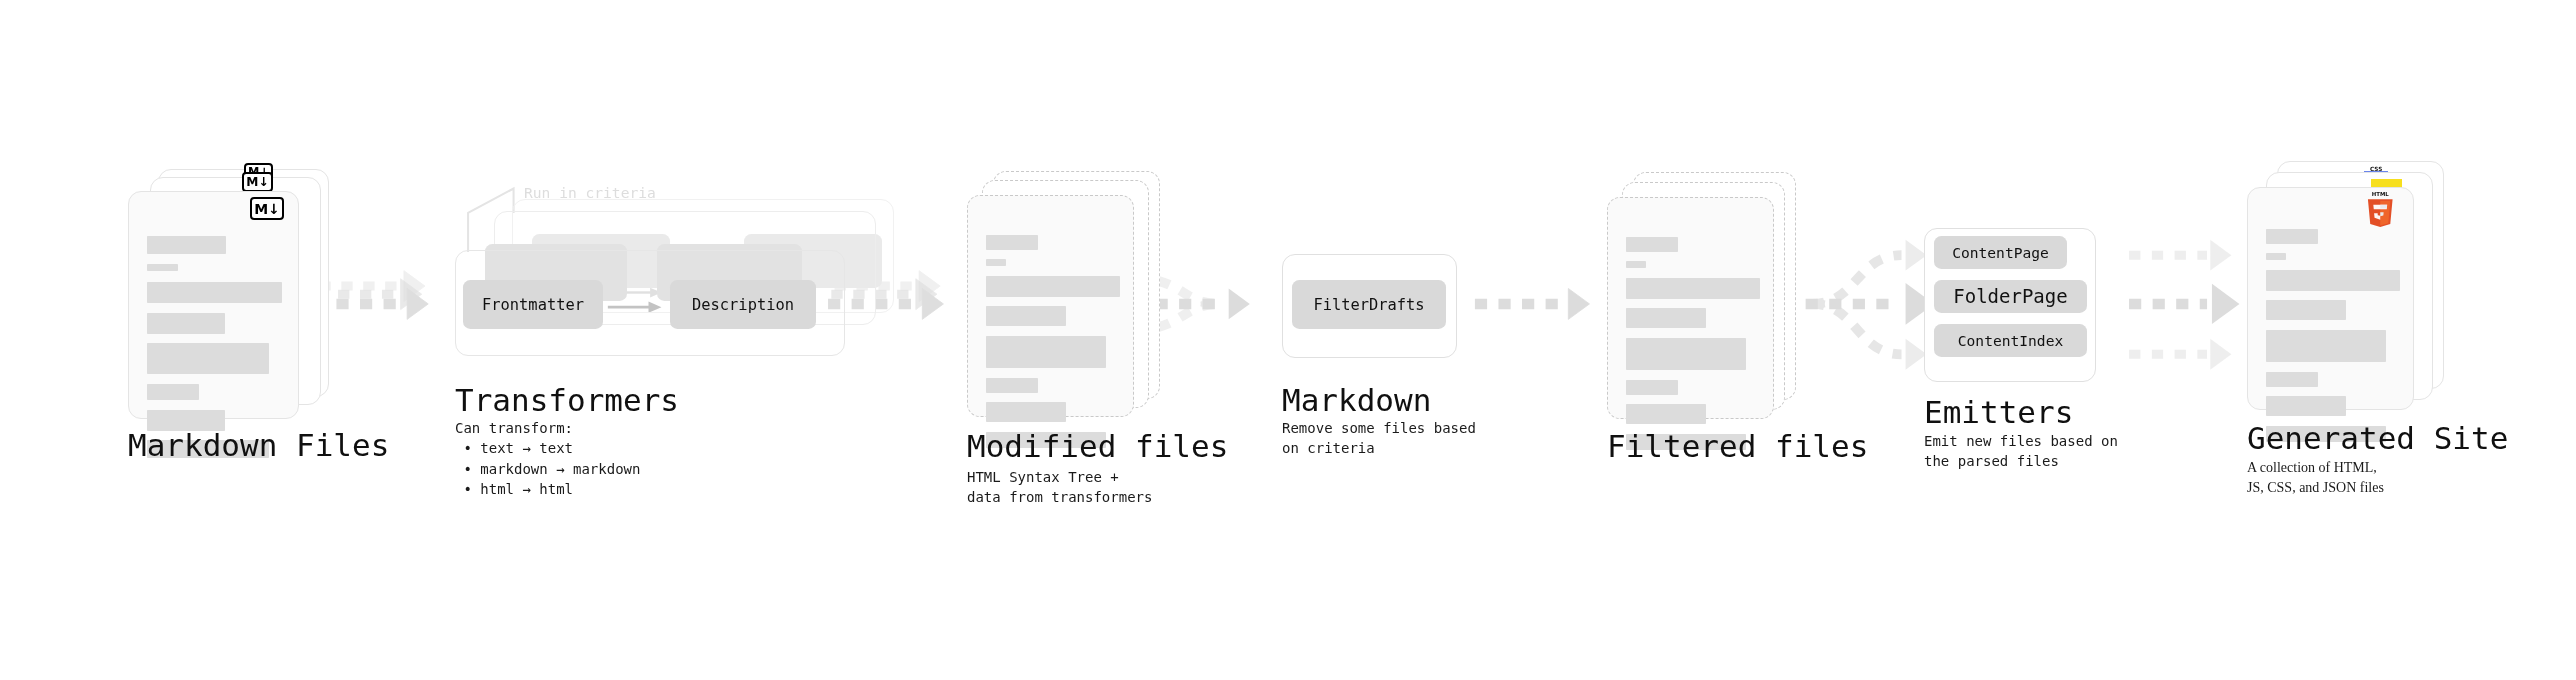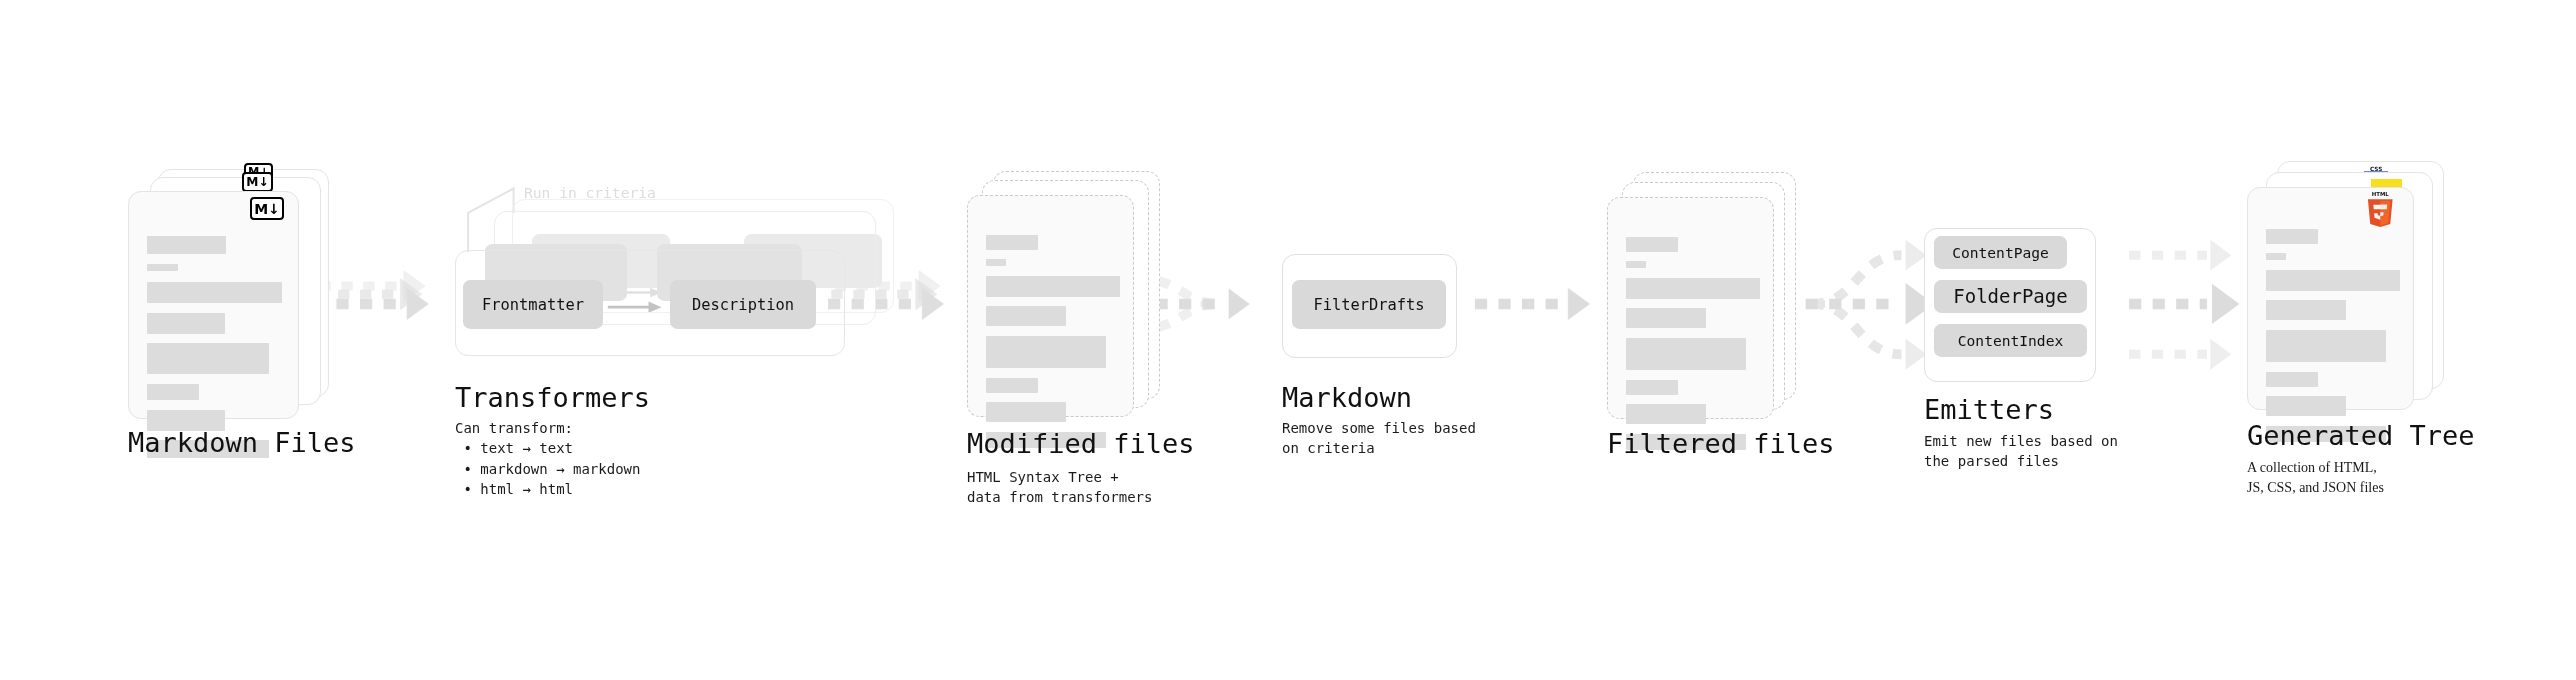--- a/index.html
+++ b/index.html
@@ -23,21 +23,21 @@
     border: 1.6px dashed #c9c9c9;
   }
   .doc-card.ghost { background: #ffffff; }
   .bars { position: absolute; left: 18px; top: 44px; right: 18px; }
   .bar { background: #dcdcdc; border-radius: 0.8px; margin-bottom: 9.8px; }
 
   
   .title {
     position: absolute;
     font-family: "DejaVu Sans Mono", monospace;
-    font-size: 27px;
+    font-size: 31px;
     font-weight: 400;
     color: #101010;
     letter-spacing: 0px;
     white-space: nowrap;
   }
   .subtitle {
     position: absolute;
     font-family: "DejaVu Sans Mono", monospace;
     font-size: 14px;
     line-height: 20.3px;
@@ -330,19 +330,19 @@
 
     <svg class="html5-badge" viewBox="0 0 40 48" style="left:2364px; top:190px;">
       <text x="20" y="8" font-family="DejaVu Sans, sans-serif" font-size="7" font-weight="bold" fill="#111" text-anchor="middle">HTML</text>
       <path d="M4,12 L7,44 L20,48 L33,44 L36,12 Z" fill="#e34f26"></path>
       <path d="M20,14 L20,46 L30.5,43 L33,14 Z" fill="#ef652a"></path>
       <path d="M20,19 L11,19 L11.6,25 L20,25 L20,30 L15.7,30 L12,30 L12.6,36 L20,38.5 L20,33.5 L16.8,32.6 L16.6,30 L20,30 L20,25 L28.4,25 L29,19 Z" fill="#fff" opacity="0.95"></path>
       <path d="M20,19 L20,24 L28.4,24 L28.9,19 Z" fill="#ebebeb"></path>
       <path d="M20,29 L20,34 L24,33 L24.4,29 Z" fill="#ebebeb"></path>
     </svg>
 
-    <div class="title" style="left:2247px; top:420px;">Generated Tree</div>
+    <div class="title" style="left:2247px; top:420px;">Generated Site</div>
     <div class="subtitle" style="left:2247px; top:458px;font-family:Liberation Serif, serif;">A collection of HTML,
 JS, CSS, and JSON files</div>
   </div>
 
 </div>
 
 
 </body></html>

